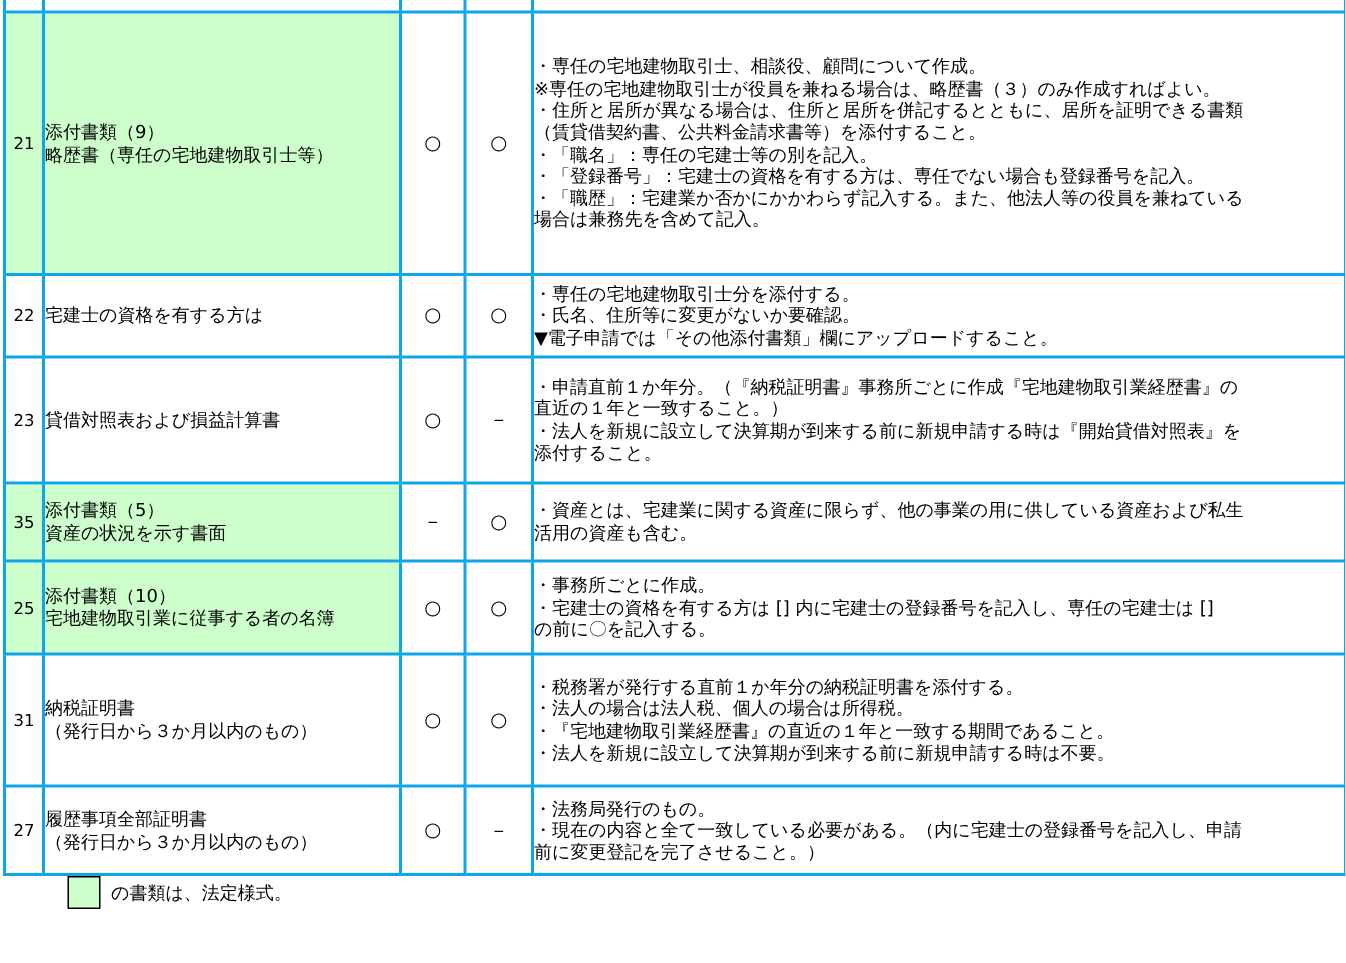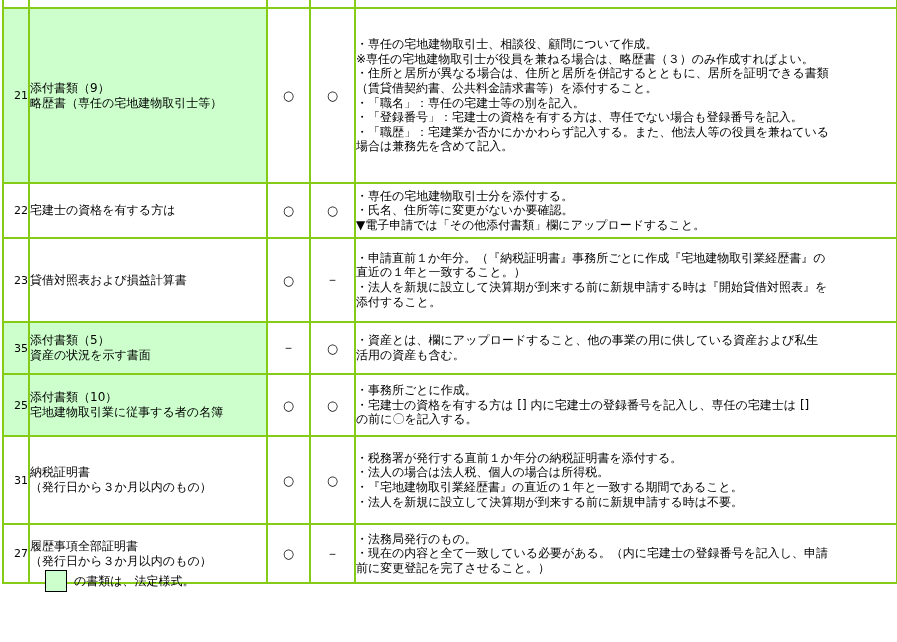--- a/index.html
+++ b/index.html
@@ -20,28 +20,28 @@
   }
   table.doc-table {
     position: absolute;
     left: 2px;
     top: -2px; 
     border-collapse: collapse;
     table-layout: fixed;
     width: 894px;
   }
   table.doc-table td {
-    border: 2px solid #84cc16;
+    border: 2px solid #0ea5e9;
     padding: 0;
     vertical-align: middle;
     overflow: hidden;
   }
   tr.partial-row td { height: 7px; background: #fff; }
   td.num-cell {
-    text-align: right;
+    text-align: center;
     font-size: 11px;
   }
   td.name-cell {
     font-size: 12px;
     line-height: 15px;
     padding: 2px 3px 2px 4px;
   }
   td.flag-cell {
     text-align: center;
     font-size: 13px;
@@ -50,21 +50,21 @@
     font-size: 12px;
     line-height: 14.6px;
     padding: 3px 4px 3px 5px;
   }
   .pre { white-space: pre-line; }
   tr.green td.num-cell,
   tr.green td.name-cell { background: #ccffcc; }
   .legend {
     position: absolute;
     left: 45px;
-    top: 570px;
+    top: 584px;
     display: flex;
     align-items: center;
     gap: 7px;
   }
   .legend-swatch {
     width: 20px;
     height: 20px;
     background: #ccffcc;
     border: 1px solid #000;
   }
@@ -131,21 +131,21 @@
 ・法人を新規に設立して決算期が到来する前に新規申請する時は『開始貸借対照表』を
 添付すること。</td>
     </tr>
 
     <tr class="green" style="height:52px">
       <td class="num-cell">35</td>
       <td class="name-cell pre">添付書類（5）
 資産の状況を示す書面</td>
       <td class="flag-cell">－</td>
       <td class="flag-cell">○</td>
-      <td class="notes-cell pre">・資産とは、欄にアップロードすること、他の事業の用に供している資産および私生
+      <td class="notes-cell pre">・資産とは、宅建業に関する資産に限らず、他の事業の用に供している資産および私生
 活用の資産も含む。</td>
     </tr>
 
     <tr class="green" style="height:62px">
       <td class="num-cell">25</td>
       <td class="name-cell pre">添付書類（10）
 宅地建物取引業に従事する者の名簿</td>
       <td class="flag-cell">○</td>
       <td class="flag-cell">○</td>
       <td class="notes-cell pre">・事務所ごとに作成。

